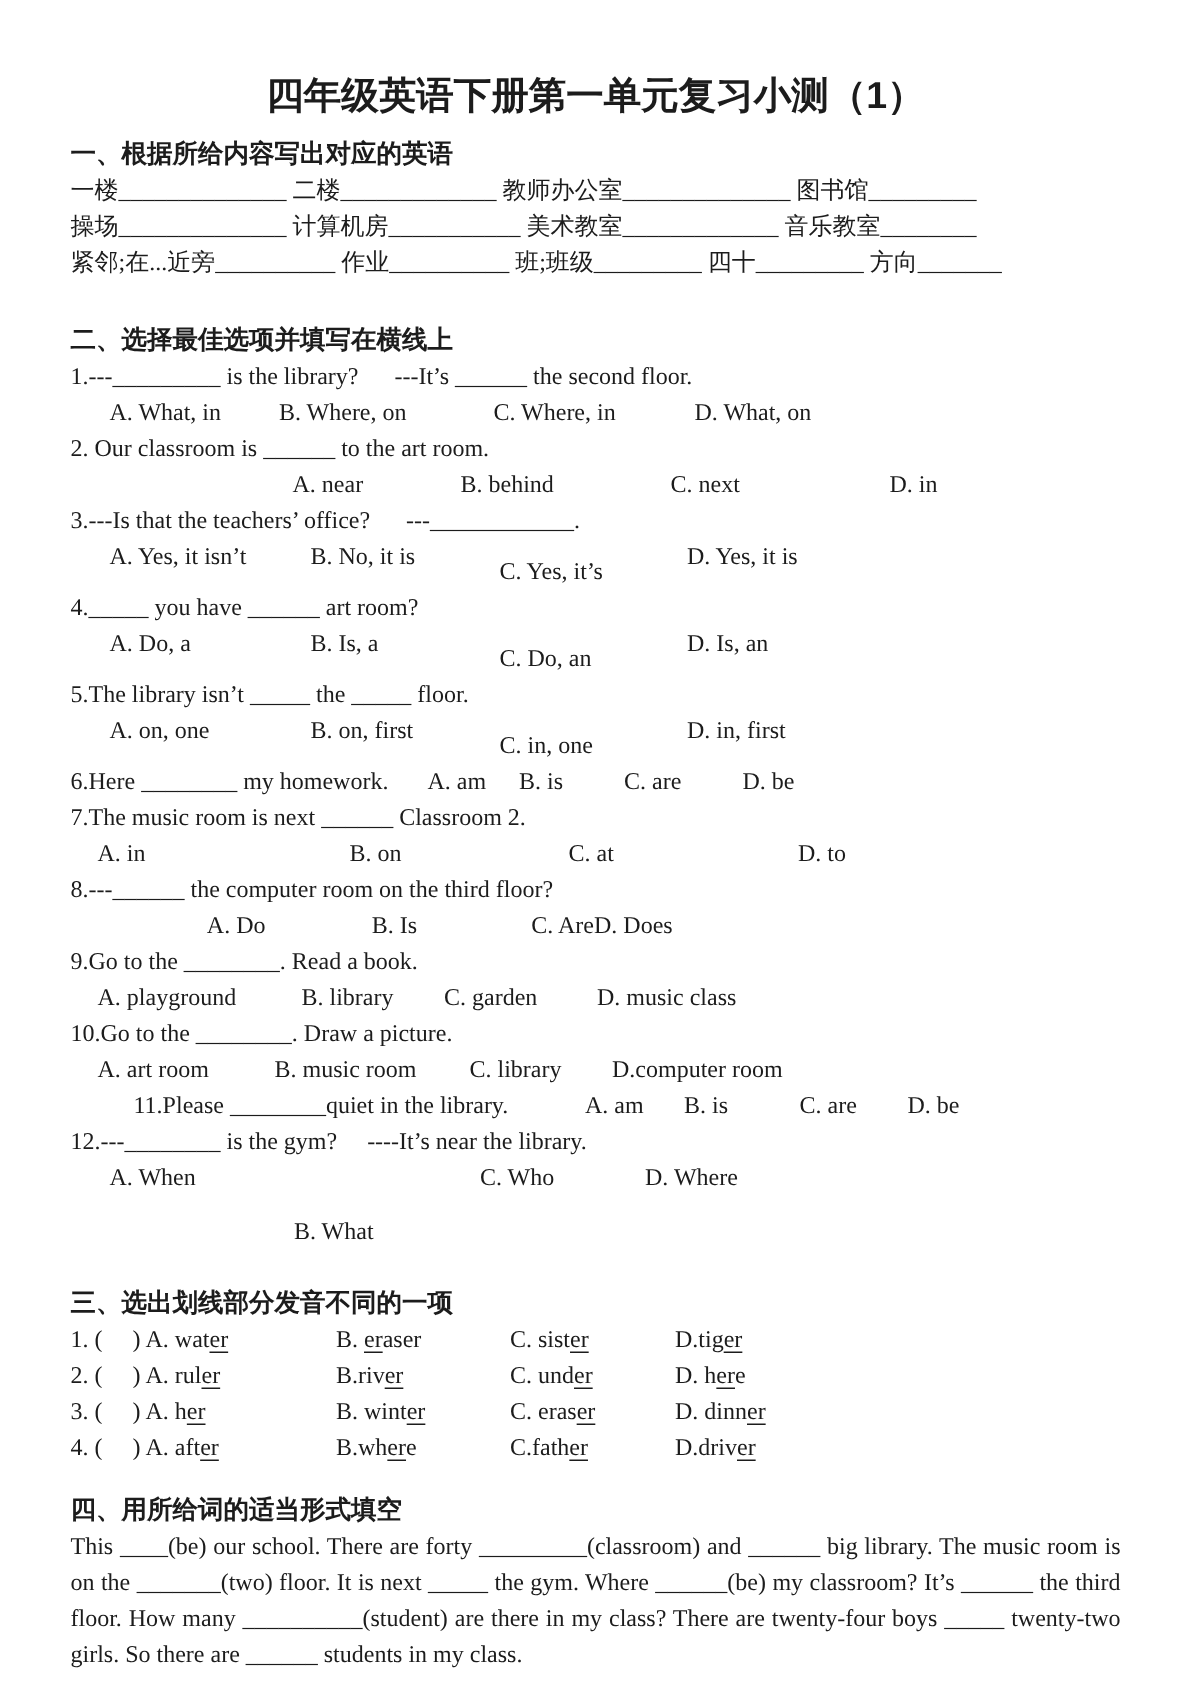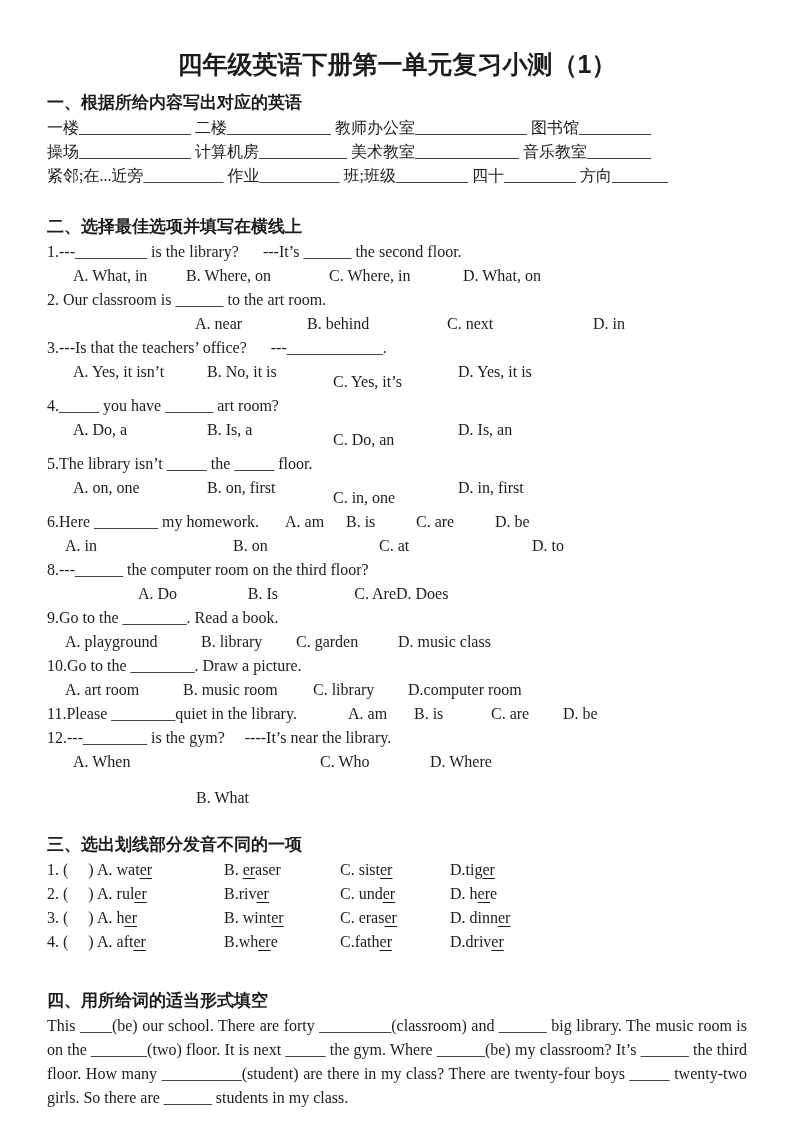--- a/index.html
+++ b/index.html
@@ -23,21 +23,21 @@
   }
   .sec-heading{
     font-family:"Liberation Sans", sans-serif;
     font-weight:bold;
     font-size:17px;
     line-height:26px;
     white-space:pre-wrap;
   }
   .sec1{margin-bottom:26px;}
   .sec2{margin-bottom:22px;}
-  .sec3{margin-bottom:34px;}
+  .sec3{margin-bottom:16px;}
   .line{white-space:pre-wrap;line-height:24px;}
   .stem{white-space:pre-wrap;line-height:24px;}
   
   .opts{display:flex;line-height:24px;}
   .opts span{white-space:pre;}
   .op-def{padding-left:26px;}
   .op-def span:nth-child(1){width:134px;}
   .op-def span:nth-child(2){width:126px;}
   .op-def span:nth-child(3){width:125px;margin-top:10px;}
   .op-q1{padding-left:26px;}
@@ -68,21 +68,21 @@
   .op-q12 span:nth-child(1){width:123px;}
   .op-q12 span:nth-child(2){width:124px;margin-top:36px;}
   .op-q12 span:nth-child(3){width:110px;}
   
   .qline{display:flex;line-height:24px;}
   .qline span{white-space:pre;}
   .q6-stem{width:238px;}
   .q6-opts span:nth-child(1){width:61px;}
   .q6-opts span:nth-child(2){width:70px;}
   .q6-opts span:nth-child(3){width:79px;}
-  .q11-stem{width:301px;}
+  .q11-stem{width:301px;margin-left:42px;}
   .q11-opts span:nth-child(1){width:66px;}
   .q11-opts span:nth-child(2){width:77px;}
   .q11-opts span:nth-child(3){width:72px;}
   .q6-opts,.q11-opts{display:flex;}
   
   .s3row{display:flex;line-height:24px;}
   .s3row span{white-space:pre;}
   .s3row .c0{width:50px;}
   .s3row .c1{width:127px;}
   .s3row .c2{width:116px;}
@@ -166,20 +166,21 @@
       <span class="stem q6-stem">6.Here ________ my homework.</span>
       <span class="q6-opts">
         <span>A. am</span>
         <span>B. is</span>
         <span>C. are</span>
         <span>D. be</span>
       </span>
     </div>
 
     <div>
+      <div class="stem">7.The music room is next ______ Classroom 2.</div>
       <div class="opts op-q7">
         <span>A. in</span>
         <span>B. on</span>
         <span>C. at</span>
         <span>D. to</span>
       </div>
     </div>
 
     <div>
       <div class="stem">8.---______ the computer room on the third floor?</div>

